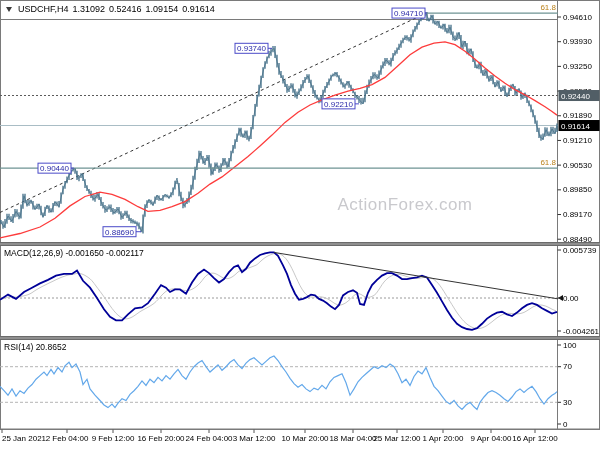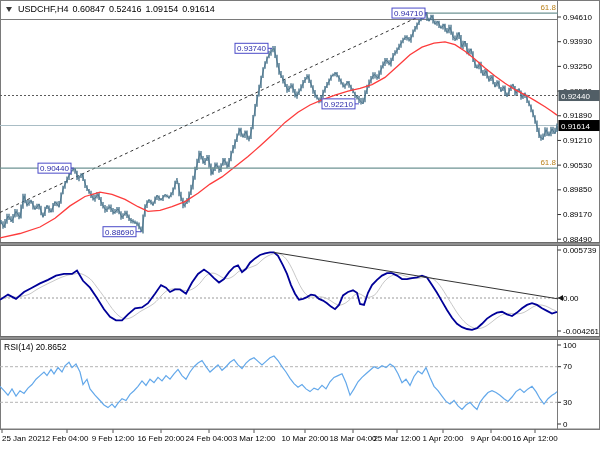--- a/index.html
+++ b/index.html
@@ -12,20 +12,21 @@
   #titlebar{left:6px;top:4px;font-size:9px;display:flex;align-items:center;gap:4px;}
   #titlebar .tri{width:0;height:0;border-left:3.5px solid transparent;border-right:3.5px solid transparent;
                  border-top:5px solid #3a3a3a;display:inline-block;margin-right:2px;}
   #macdlabel{left:4px;top:248px;font-size:8.5px;}
   #rsilabel{left:4px;top:342px;font-size:8.5px;}
 </style>
 </head>
 <body>
 
 <div id="stage">
+  <div id="watermark">ActionForex.com</div>
 
   <svg id="cv" width="600" height="450">
       <rect x="0.5" y="0.5" width="599" height="428.5" fill="none" stroke="#7a7a7a" stroke-width="1"></rect>
       <line x1="0" y1="19.5" x2="558" y2="19.5" stroke="#7a7a7a" stroke-width="1"></line>
       <line x1="557.5" y1="0" x2="557.5" y2="429" stroke="#7a7a7a" stroke-width="1"></line>
       <rect x="0" y="242" width="600" height="4" fill="#8f8f8f"></rect>
       <line x1="0" y1="242.5" x2="600" y2="242.5" stroke="#6b6b6b" stroke-width="1"></line>
       <line x1="0" y1="245.5" x2="600" y2="245.5" stroke="#6b6b6b" stroke-width="1"></line>
       <rect x="0" y="336" width="600" height="4" fill="#8f8f8f"></rect>
       <line x1="0" y1="336.5" x2="600" y2="336.5" stroke="#6b6b6b" stroke-width="1"></line>
@@ -402,20 +403,21 @@
       <text x="443" y="441" text-anchor="middle" font-size="8" fill="#000000" font-family="&quot;Liberation Sans&quot;,sans-serif">1 Apr 20:00</text>
       <line x1="491" y1="429.5" x2="491" y2="433" stroke="#555" stroke-width="1"></line>
       <text x="491" y="441" text-anchor="middle" font-size="8" fill="#000000" font-family="&quot;Liberation Sans&quot;,sans-serif">9 Apr 04:00</text>
       <line x1="535" y1="429.5" x2="535" y2="433" stroke="#555" stroke-width="1"></line>
       <text x="535" y="441" text-anchor="middle" font-size="8" fill="#000000" font-family="&quot;Liberation Sans&quot;,sans-serif">16 Apr 12:00</text>
     </svg>
 
   <div class="ovl" id="titlebar">
     <span class="tri"></span>
     <span>USDCHF,H4</span>
-    <span>0.60847</span>
+    <span>1.31092</span>
     <span>0.52416</span>
     <span>1.09154</span>
     <span>0.91614</span>
   </div>
 
+  <div class="ovl" id="macdlabel">MACD(12,26,9) -0.001650 -0.002117</div>
   <div class="ovl" id="rsilabel">RSI(14) 20.8652</div>
 </div>
 
 </body></html>

